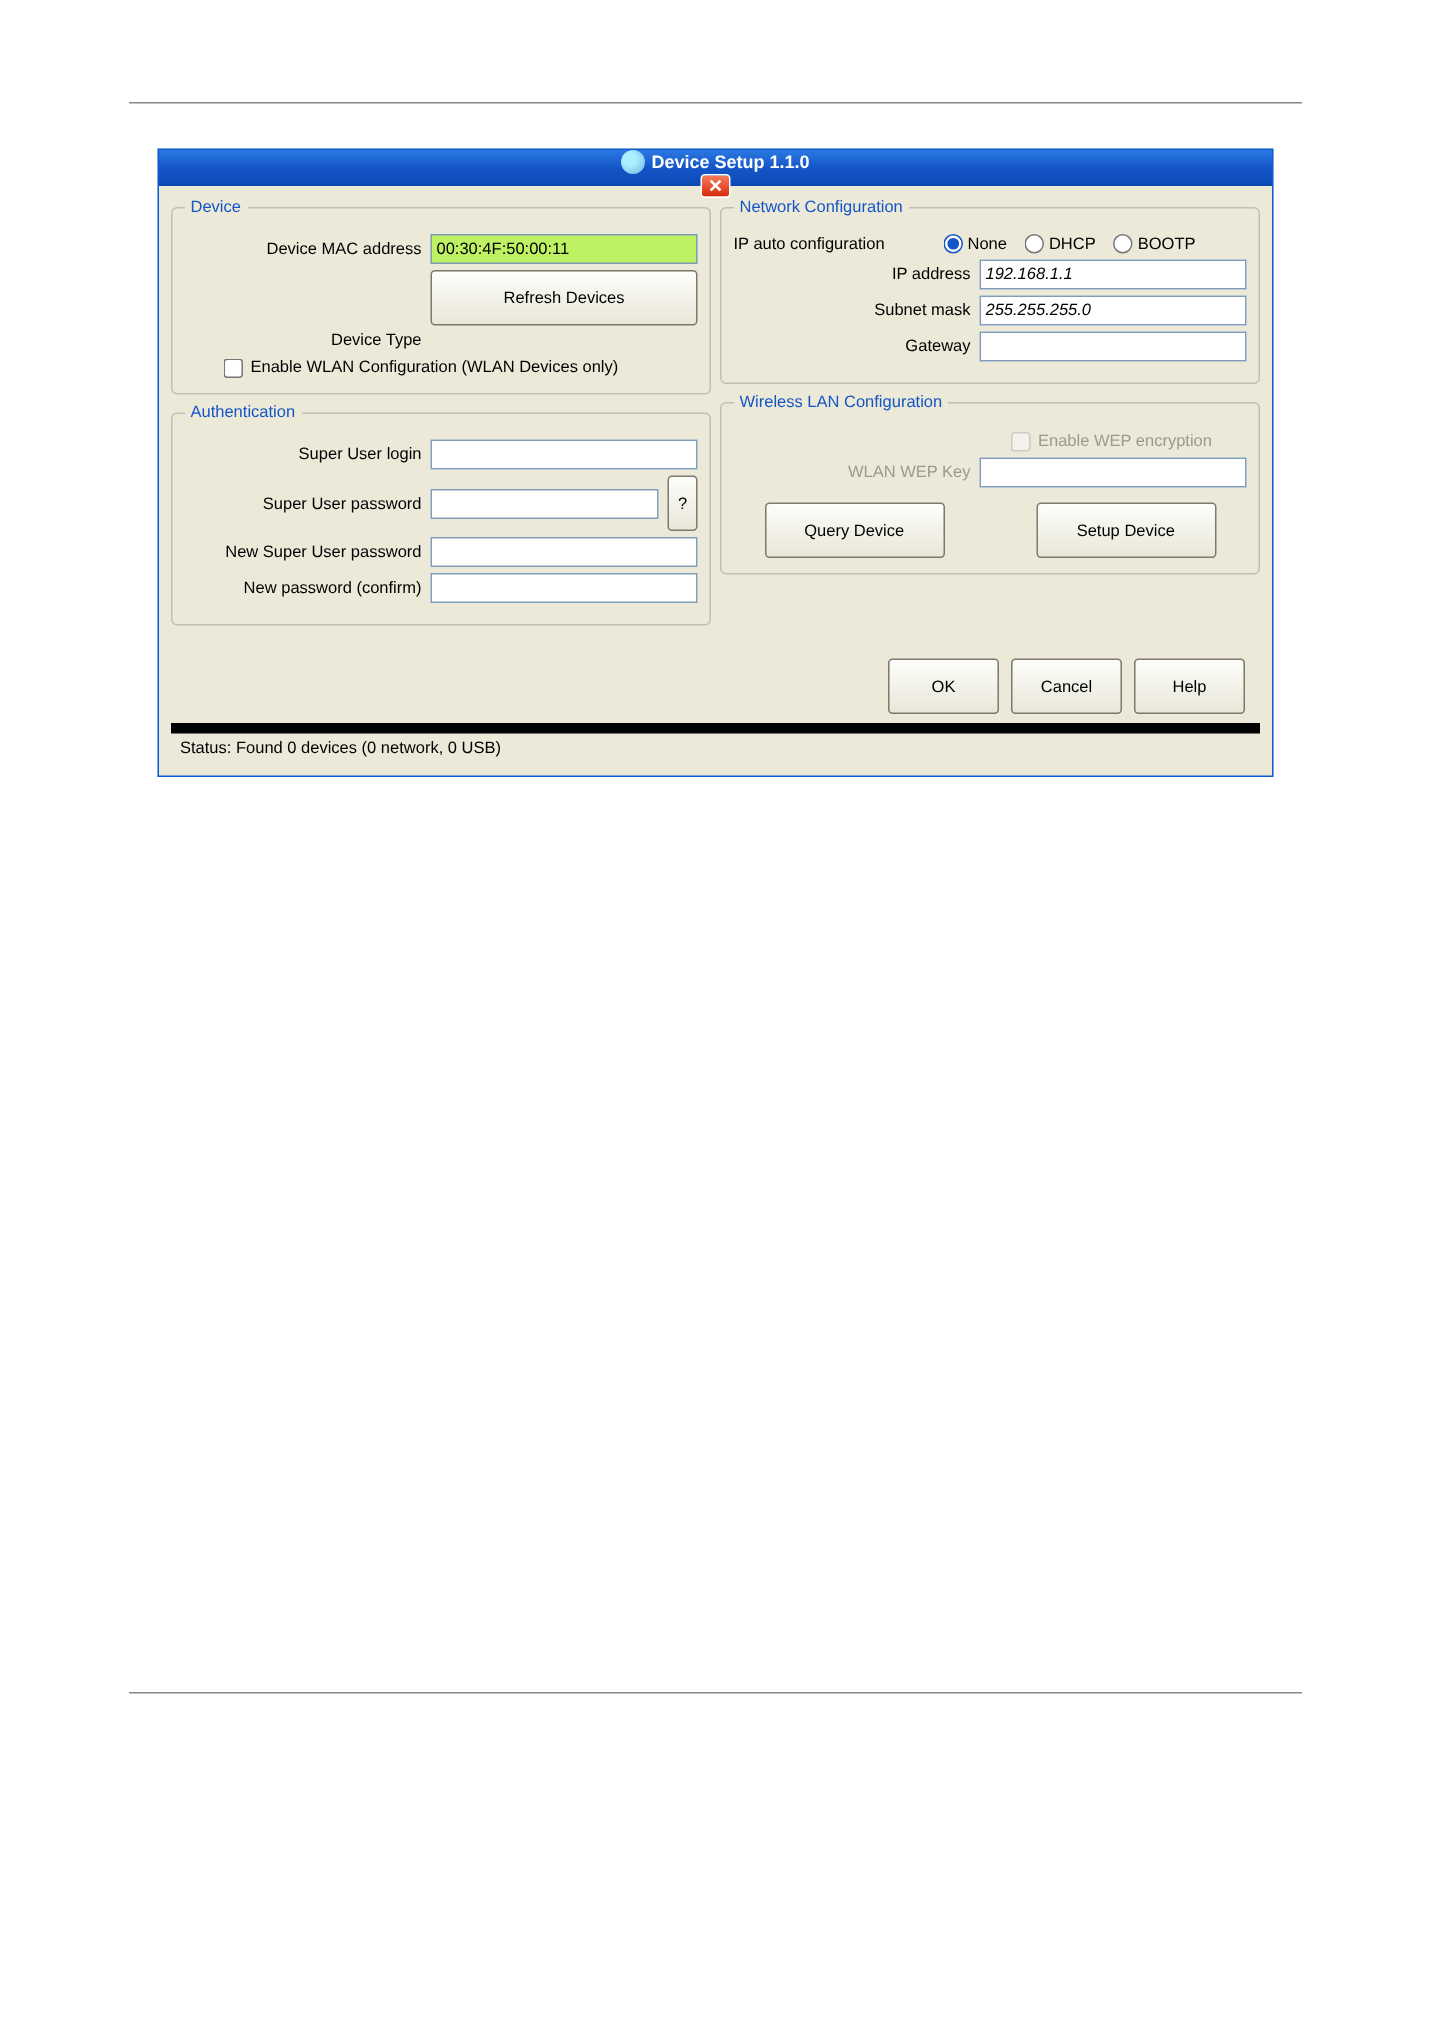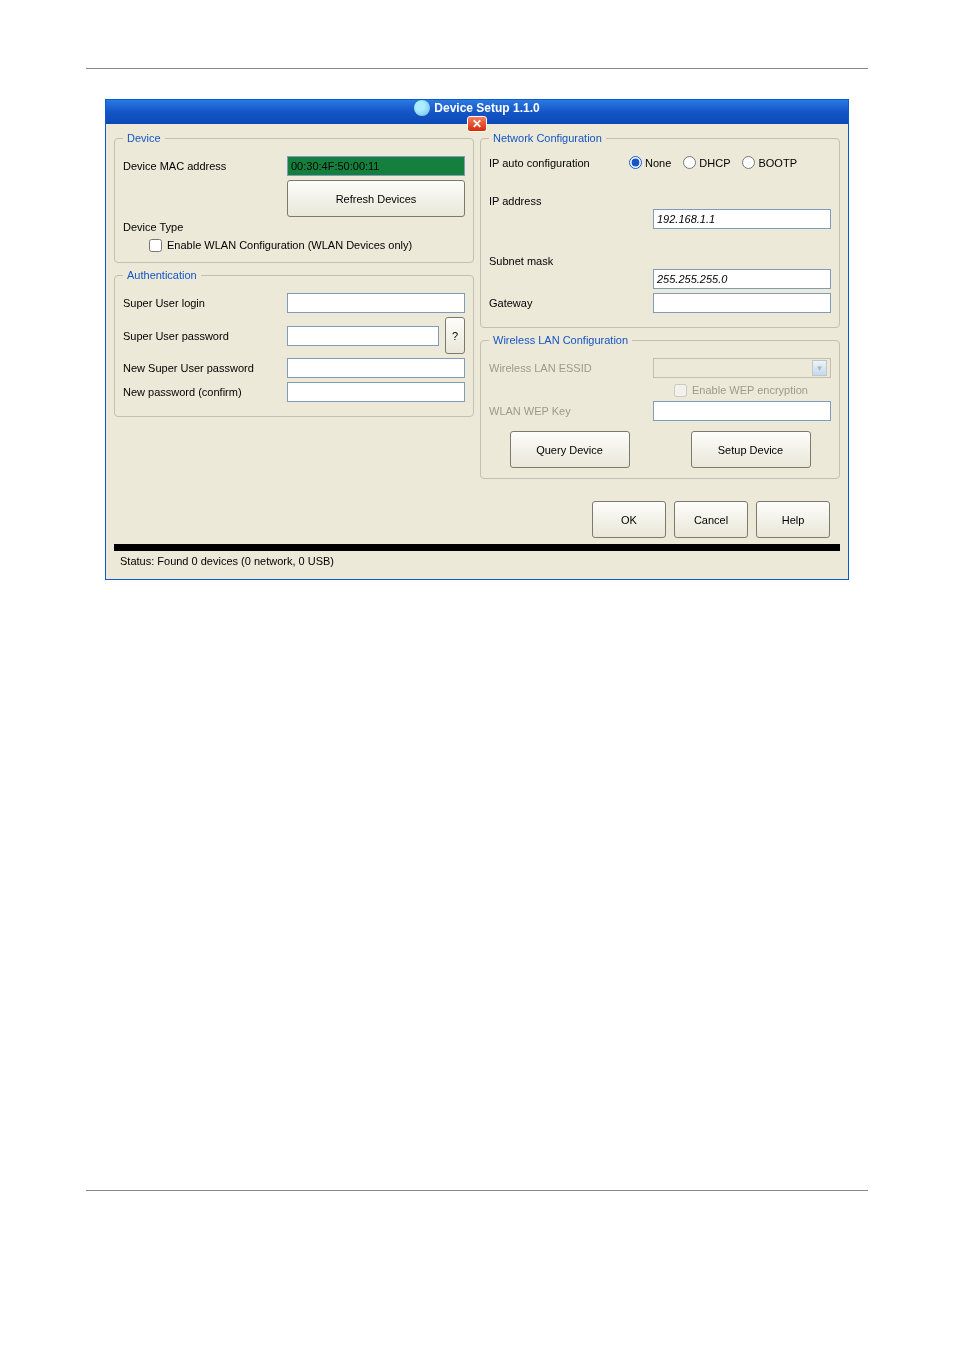--- a/index.html
+++ b/index.html
@@ -79,38 +79,38 @@
     padding: 0 4px;
   }
   .row {
     display: flex;
     align-items: center;
     margin: 4px 0;
     gap: 6px;
   }
   .row label {
     width: 158px;
-    text-align: left;
+    text-align: right;
     color: #000;
   }
   .row label.disabled { color: #9c9a8c; }
   .row input[type="text"],
   .row input[type="password"],
   .row .combo {
     flex: 1;
     height: 20px;
     border: 1px solid #7f9db9;
     background: #fff;
     padding: 1px 3px;
     font-family: inherit;
     font-size: 11px;
     font-style: normal;
   }
-  .row input.italic { font-style: italic; margin-top: 36px; }
-  .row .combo { display:flex; align-items:center; justify-content:space-between; background:#15803d; }
+  .row input.italic { font-style: italic; }
+  .row .combo { display:flex; align-items:center; justify-content:space-between; background:#bef264; }
   .row .combo.disabled { background:#ece9d8; color:#9c9a8c; border-color:#c0bfb4;}
   .combo-arrow {
     width:15px;height:16px;background:linear-gradient(#e9f3fe,#c2d9f3);
     border:1px solid #b0c7e2;display:flex;align-items:center;justify-content:center;
     color:#6a7f99;font-size:9px;
   }
   .combo.disabled .combo-arrow{color:#b6b5a7;border-color:#c8c7bb;}
   .btn {
     height: 37px;
     border: 1px solid #7a7a6e;
@@ -240,27 +240,20 @@
           <input type="text" class="italic" value="255.255.255.0" style="">
         </div>
         <div class="row">
           <label class="net-label">Gateway</label>
           <input type="text" value="" style="">
         </div>
       </fieldset>
 
       <fieldset>
         <legend>Wireless LAN Configuration</legend>
-        <div class="row">
-          <label class="net-label disabled">Wireless LAN ESSID</label>
-          <div class="combo disabled">
-            <span></span>
-            <span class="combo-arrow">▾</span>
-          </div>
-        </div>
         <div class="check-row disabled center">
           <input type="checkbox" disabled="" style="">
           <span>Enable WEP encryption</span>
         </div>
         <div class="row">
           <label class="net-label disabled">WLAN WEP Key</label>
           <input type="text" disabled="" style="">
         </div>
         <div class="qs-row">
           <button class="btn" style="min-width:120px;">Query Device</button>

